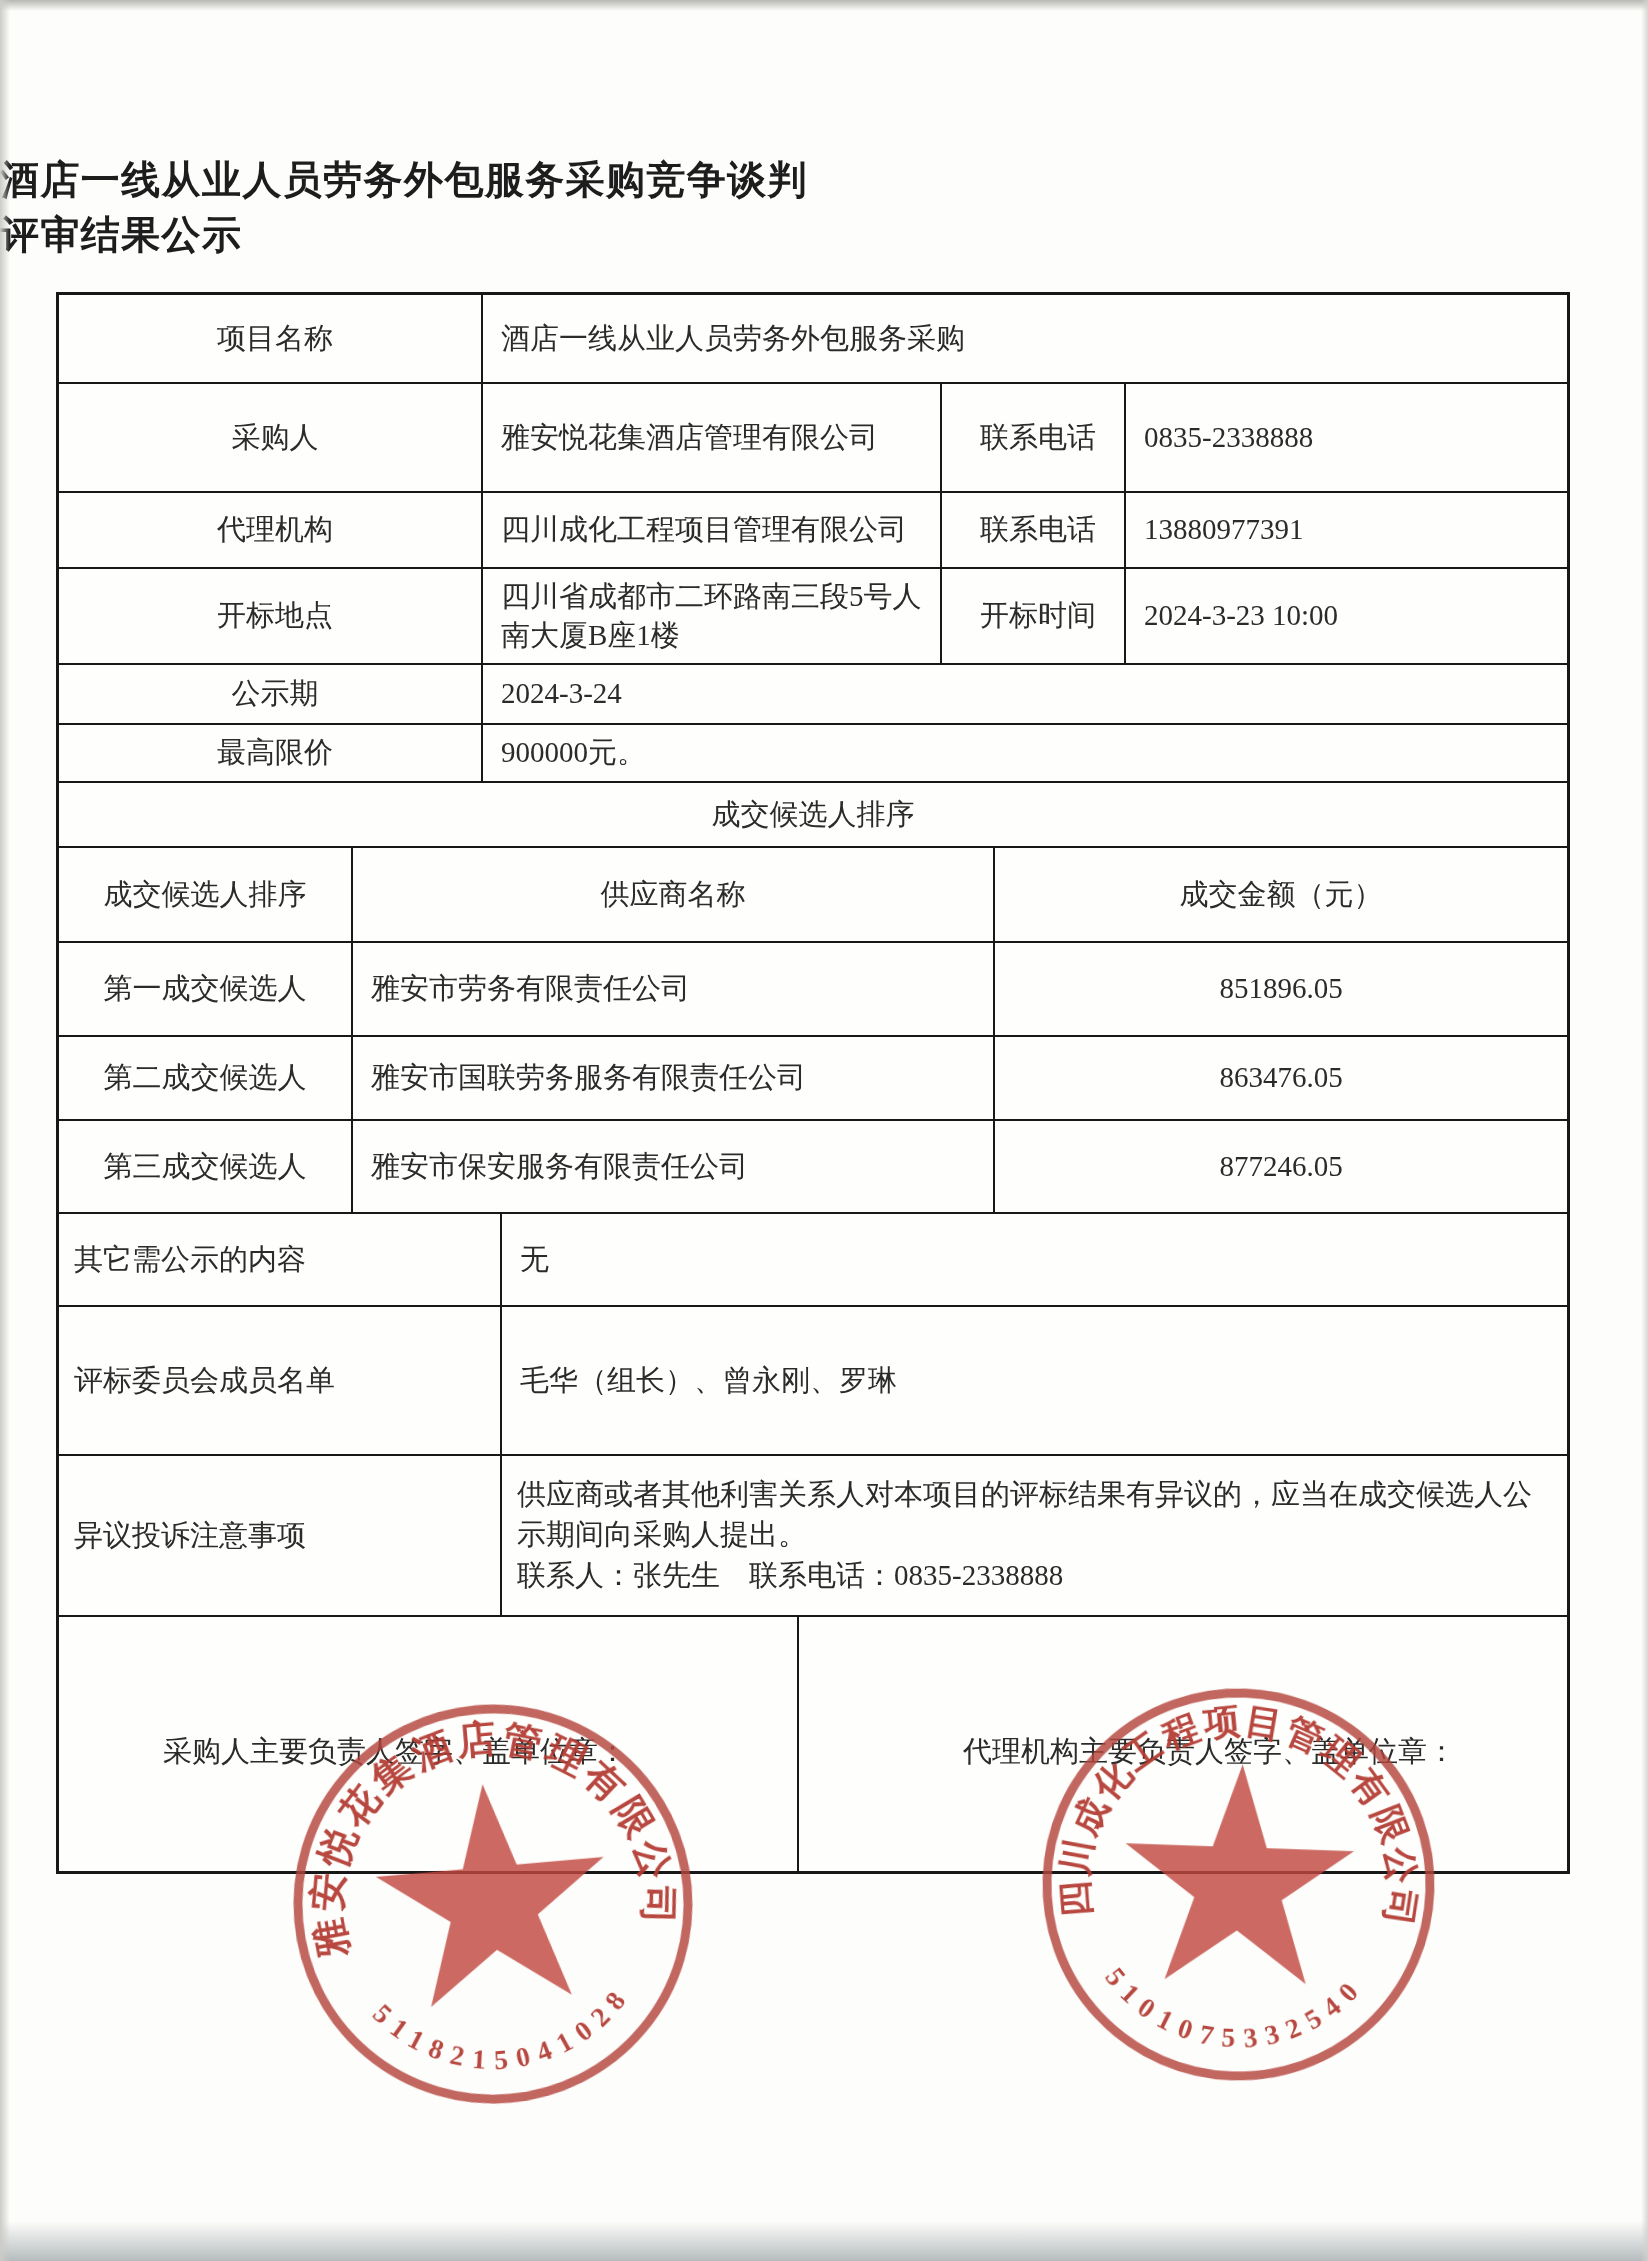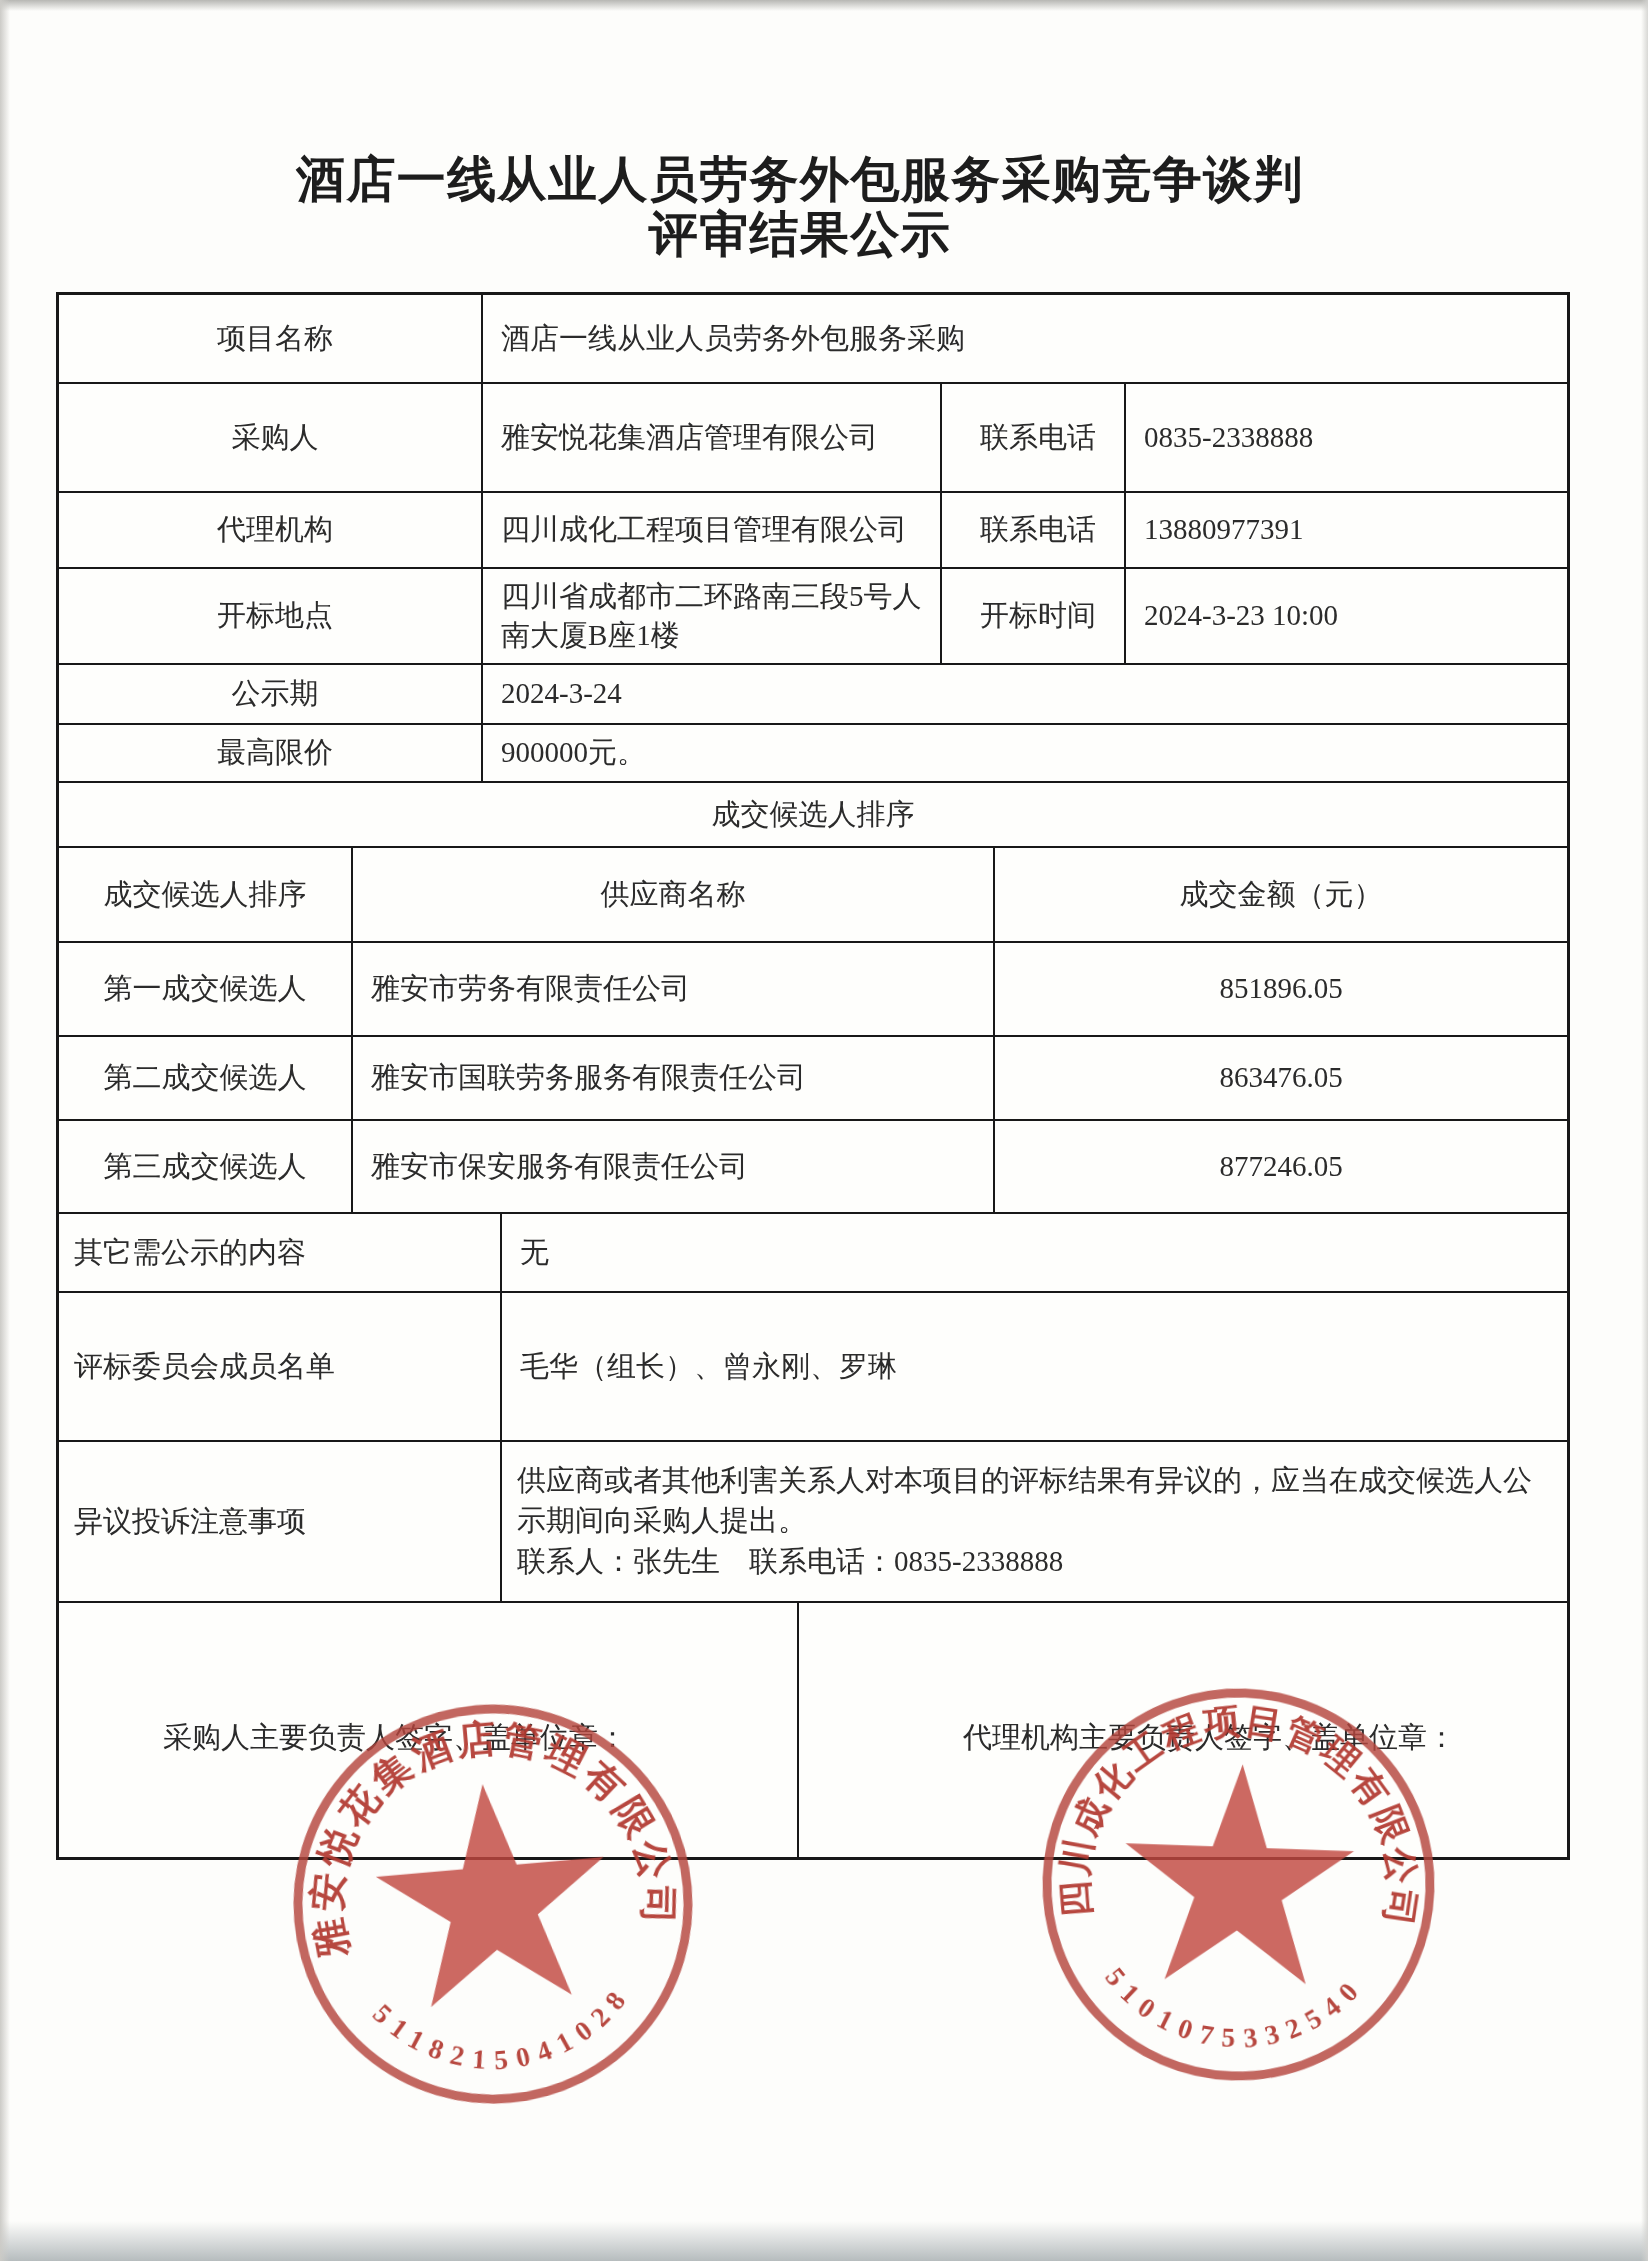--- a/index.html
+++ b/index.html
@@ -13,22 +13,22 @@
   
   .edge-top{position:absolute;top:0;left:0;right:0;height:11px;
     background:linear-gradient(180deg,#b7b7b3,rgba(255,255,255,0));}
   .edge-bottom{position:absolute;bottom:0;left:0;right:0;height:40px;
     background:linear-gradient(0deg,#b6bcbe,rgba(250,250,250,0));}
   .edge-left{position:absolute;top:0;bottom:0;left:0;width:9.6px;
     background:linear-gradient(90deg,#cccbc7,rgba(255,255,255,0));}
   .edge-right{position:absolute;top:0;bottom:0;right:0;width:8.2px;
     background:linear-gradient(270deg,#d2d2cf,rgba(255,255,255,0));}
 
-  .title{position:absolute;top:152px;left:0;width:1600px;text-align:center;
-    font-size:49px;font-weight:bold;line-height:55px;letter-spacing:1.4px;color:#1d1d1d;}
+  .title{position:absolute;top:152px;left:0;width:1600px;
+    font-size:39px;font-weight:bold;line-height:55px;letter-spacing:1.4px;color:#1d1d1d;}
 
   .doc-table{position:absolute;left:56px;top:292px;width:1508px;
     border:3.4px solid #181818;background:rgba(255,255,255,0.35);}
   .row{display:grid;box-sizing:border-box;border-bottom:2.7px solid #181818;}
   .row:last-child{border-bottom:none;}
   .rowA{grid-template-columns:424px 459px 184px 1fr;}
   .rowB{grid-template-columns:424px 1fr;}
   .rowC{grid-template-columns:1fr;}
   .rowD{grid-template-columns:294px 642px 1fr;}
   .rowE{grid-template-columns:443px 1fr;}
@@ -121,21 +121,21 @@
       <div class="cell val">雅安市国联劳务服务有限责任公司</div>
       <div class="cell ctr">863476.05</div>
     </div>
 
     <div class="row rowD" style="height:93px">
       <div class="cell ctr">第三成交候选人</div>
       <div class="cell val">雅安市保安服务有限责任公司</div>
       <div class="cell ctr">877246.05</div>
     </div>
 
-    <div class="row rowE" style="height:79px">
+    <div class="row rowE" style="height:93px">
       <div class="cell left-lbl">其它需公示的内容</div>
       <div class="cell val">无</div>
     </div>
 
     <div class="row rowE" style="height:149px">
       <div class="cell left-lbl">评标委员会成员名单</div>
       <div class="cell val">毛华（组长）、曾永刚、罗琳</div>
     </div>
 
     <div class="row rowE" style="height:161px">

